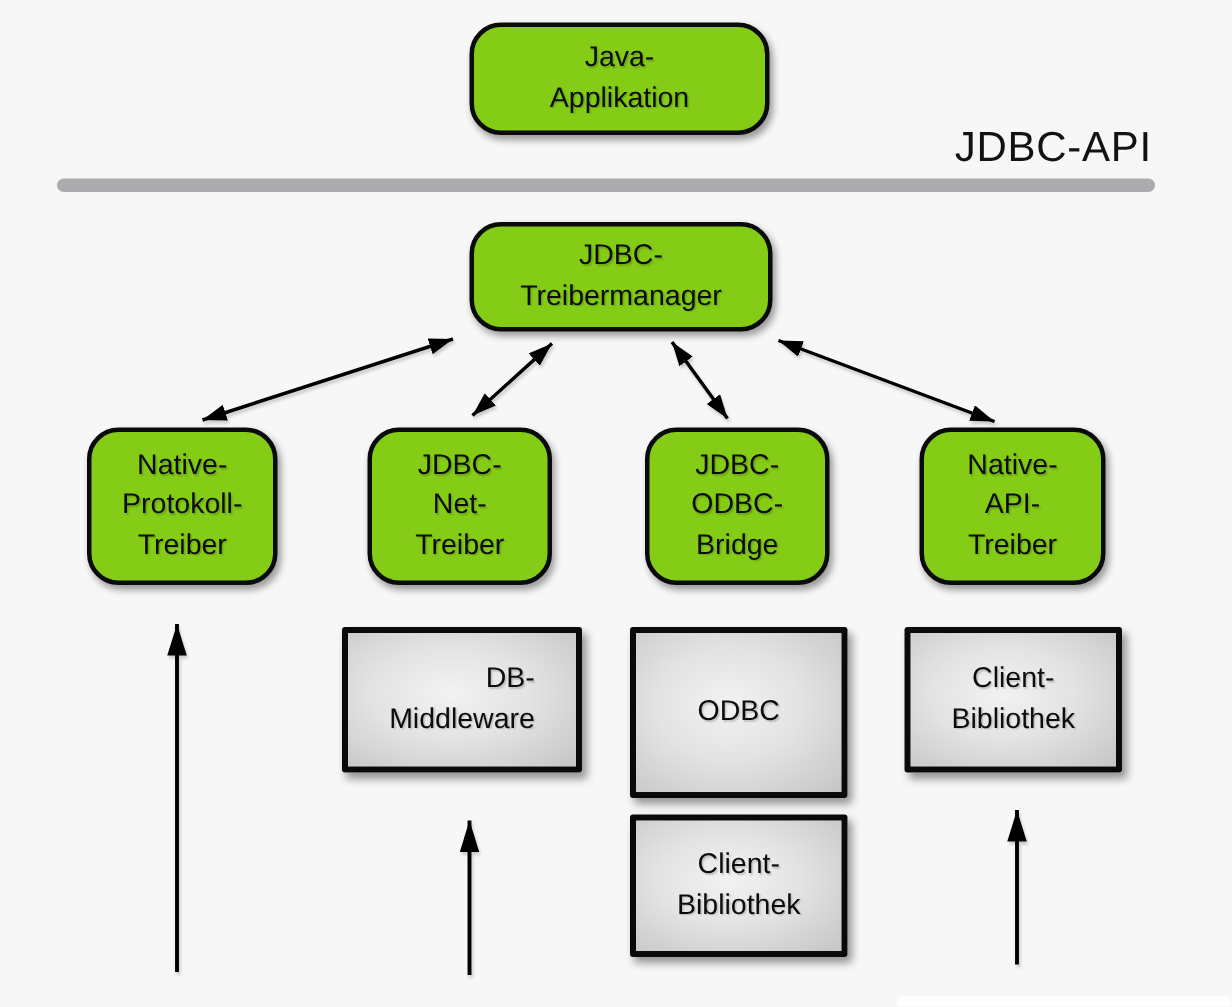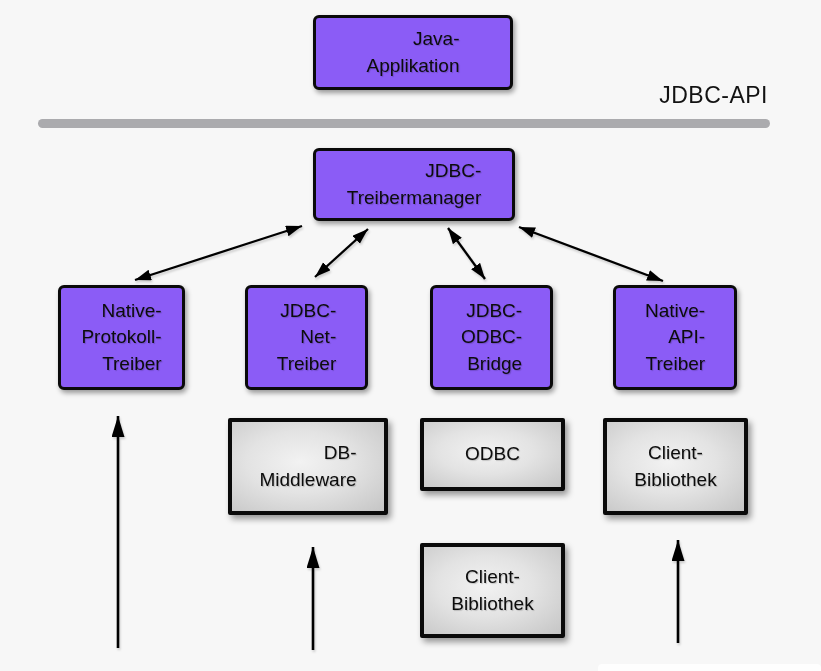--- a/index.html
+++ b/index.html
@@ -31,60 +31,59 @@
     color: #0c0c0c;
     font-size: 19px;
     line-height: 1.38;
     box-sizing: border-box;
   }
   .node .lbl {
     white-space: pre-line;
     text-shadow: 1px 1px 1px rgba(0,0,0,0.18);
   }
   .rounded-white {
-    background: #8b5cf6;
+    background: #84cc16;
     border: 3.5px solid #0a0a0a;
-    border-radius: 6px;
+    border-radius: 21px;
     box-shadow: 2px 3px 5px rgba(0,0,0,0.38);
-    text-align: right;
   }
   .gray-box {
     background: radial-gradient(ellipse at 45% 45%, #f2f2f2 0%, #e3e3e3 45%, #c5c5c5 100%);
     border: 4px solid #0a0a0a;
     border-radius: 2px;
     box-shadow: 3px 4px 6px rgba(0,0,0,0.40);
   }
   
   #node-java-application      { left:313px; top:15px;  width:200px; height:75px; }
   #node-jdbc-treibermanager   { left:313px; top:148px; width:202px; height:73px; }
   #node-native-protokoll      { left:58px;  top:285px; width:127px; height:105px; }
   #node-jdbc-net              { left:245px; top:285px; width:123px; height:105px; }
   #node-jdbc-odbc             { left:430px; top:285px; width:123px; height:105px; }
   #node-native-api            { left:613px; top:285px; width:124px; height:105px; }
   #node-db-middleware         { left:228px; top:418px; width:160px; height:97px;text-align:right; }
-  #node-odbc                  { left:420px; top:418px; width:145px; height:73px; }
+  #node-odbc                  { left:420px; top:418px; width:145px; height:114px; }
   #node-client-bib-native     { left:603px; top:418px; width:145px; height:97px; }
   #node-client-bib-odbc       { left:420px; top:543px; width:145px; height:95px; }
 
   .divider {
     position: absolute;
     left: 38px;
     top: 119px;
     width: 732px;
     height: 9px;
     border-radius: 5px;
     background: #ababae;
   }
   .api-label {
     position: absolute;
     left: 598px;
     top: 82px;
     width: 170px;
     text-align: right;
-    font-size: 23px;
+    font-size: 28px;
     color: #121212;
     letter-spacing: 0.5px;
   }
   .cropped-edge {
     position: absolute;
     left: 598px;
     top: 664px;
     width: 223px;
     height: 8px;
     background: #fefefe;

